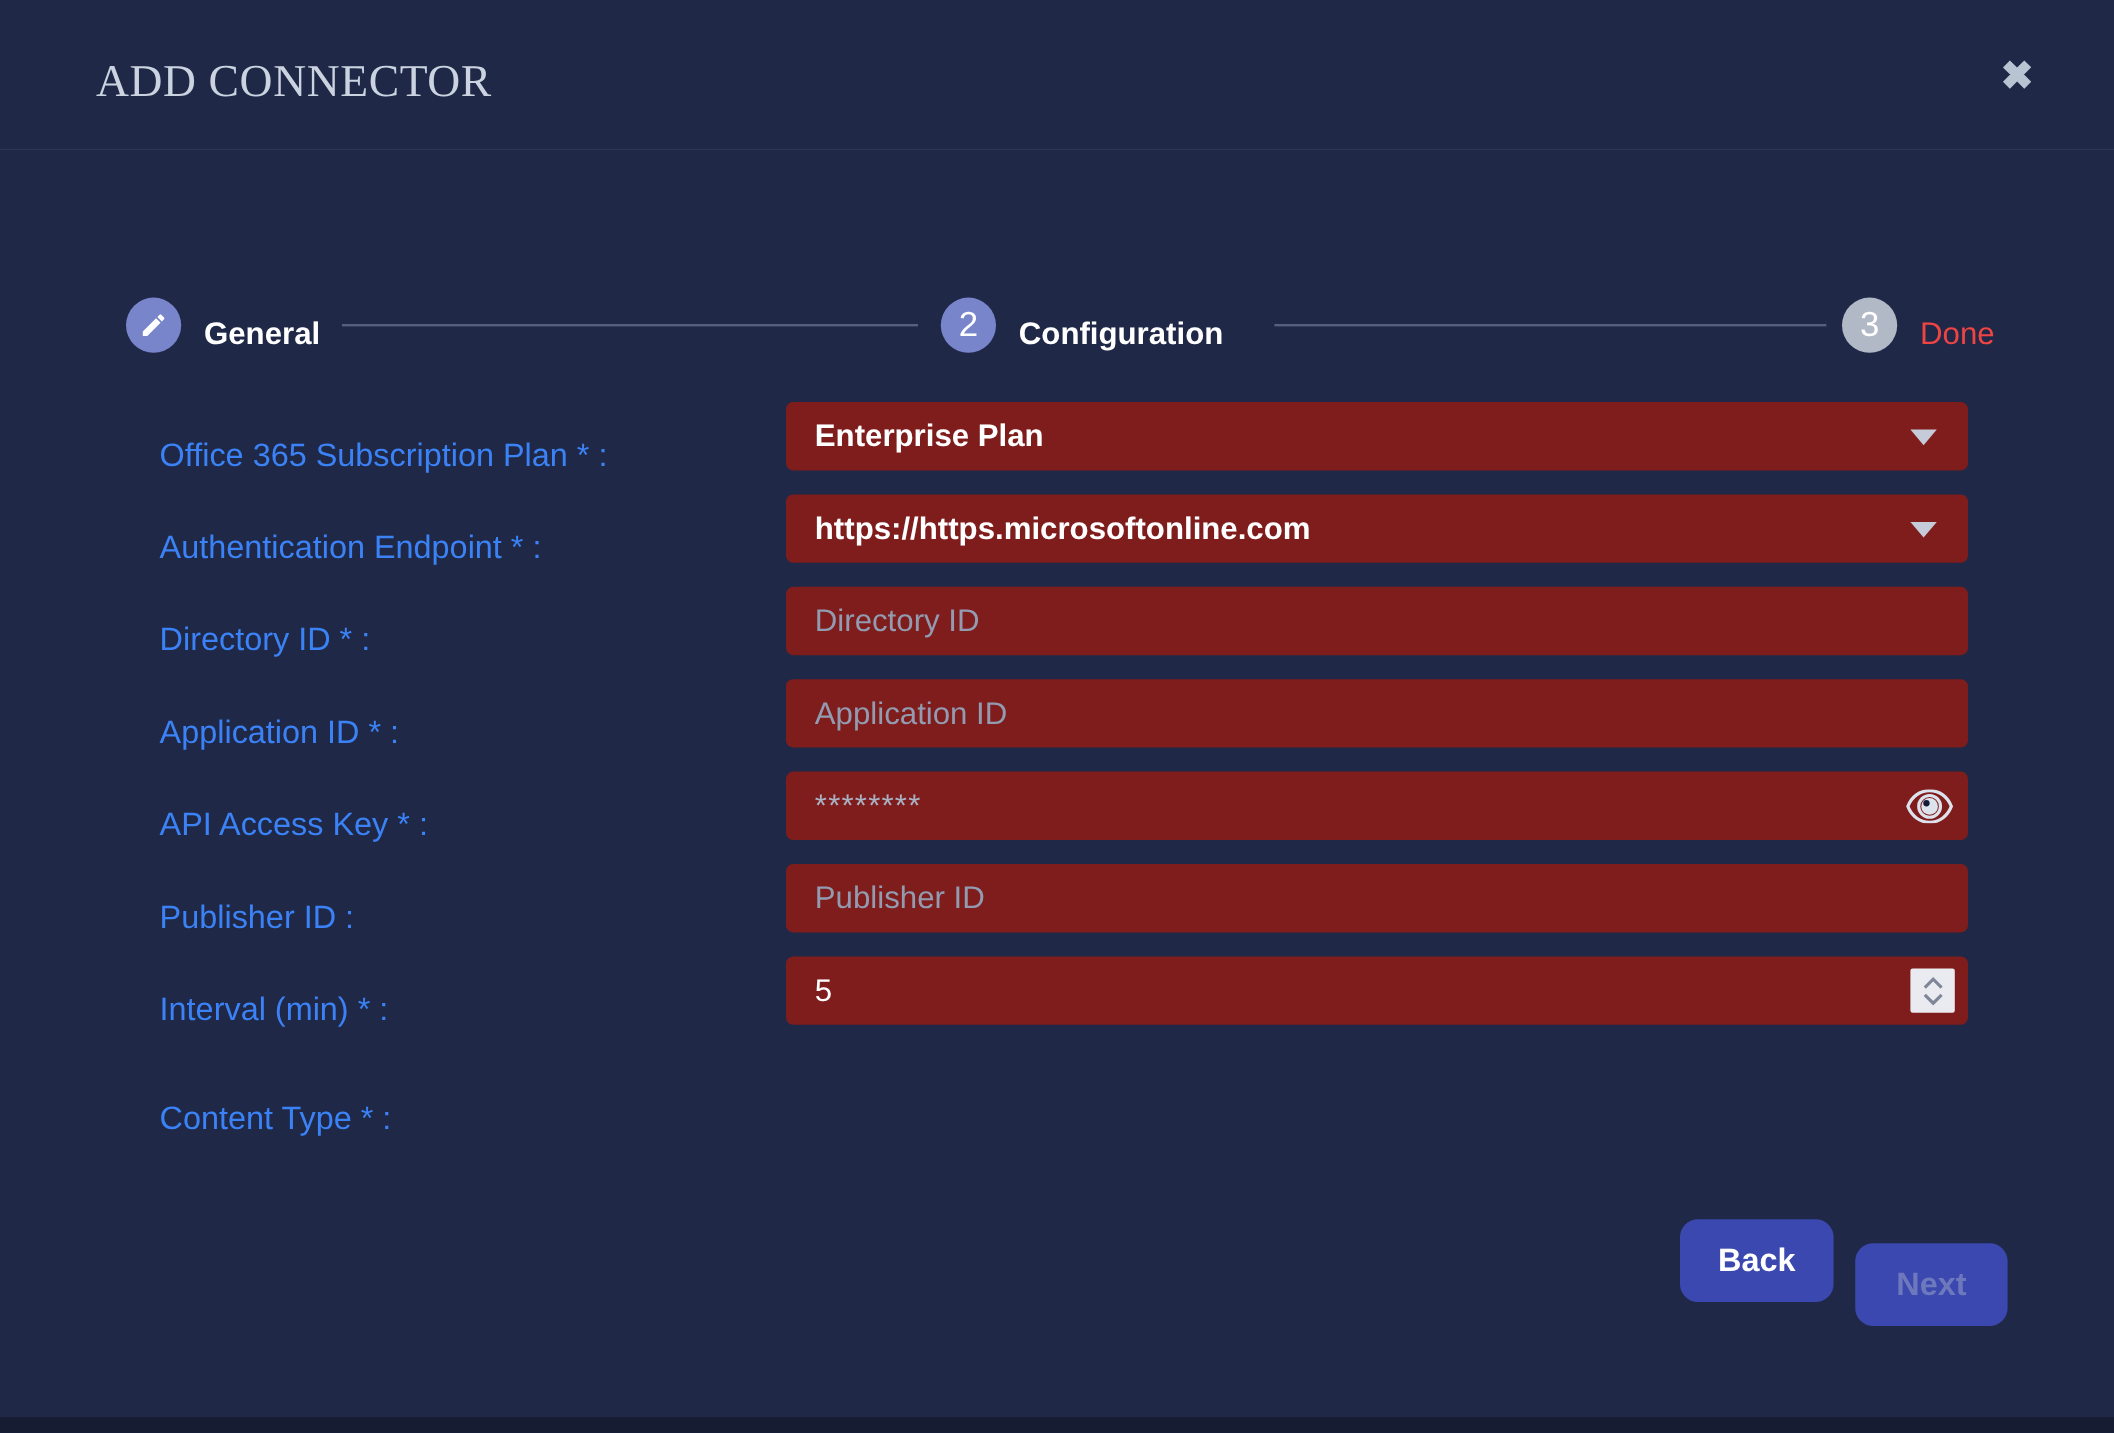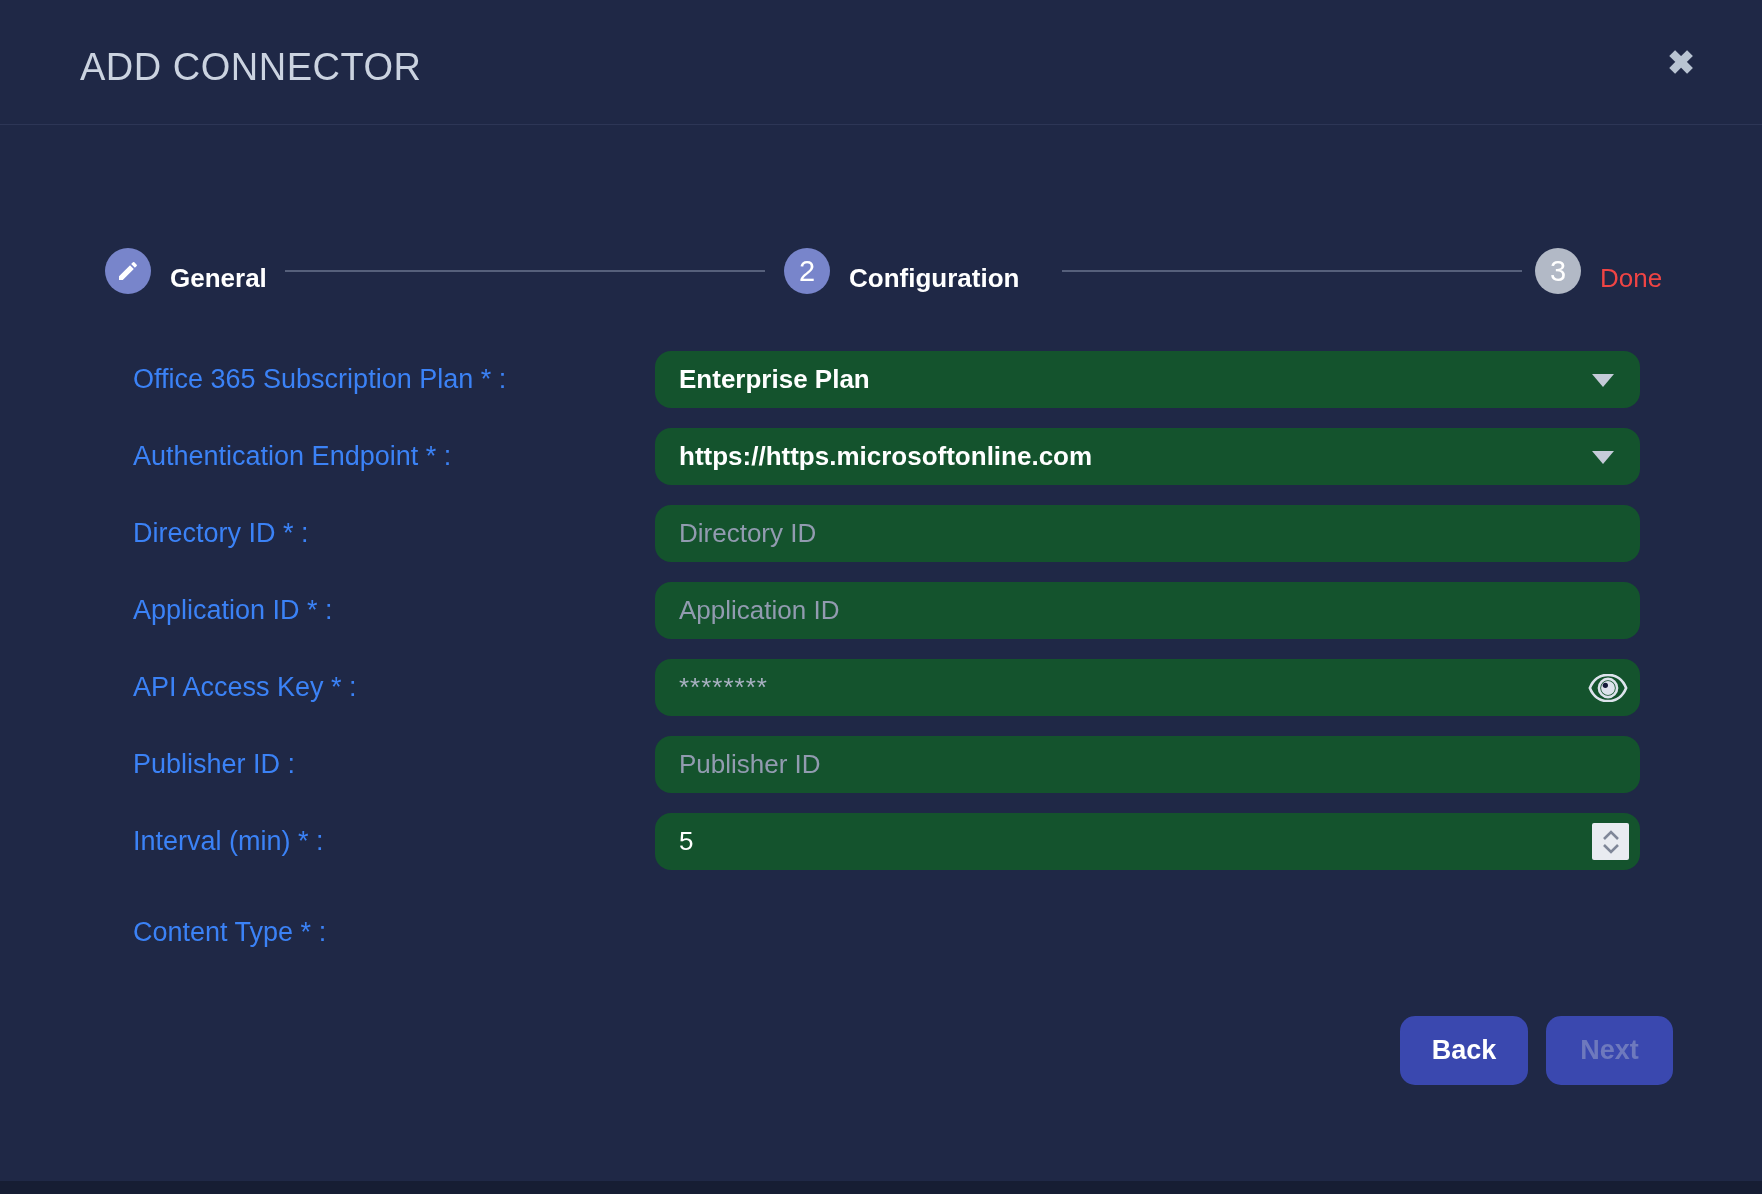--- a/index.html
+++ b/index.html
@@ -1,21 +1,21 @@
 <!DOCTYPE html>
 <html><head>
 <meta charset="utf-8">
 <style>
   html,body{margin:0;padding:0;background:#0d1226;}
   .page{position:relative;width:1762px;height:1194px;background:#1f2846;
         font-family:"Liberation Sans",sans-serif;overflow:hidden;}
 
   
   .title{position:absolute;left:80px;top:46px;font-size:38px;font-weight:400;
-         color:#cbd3e0;letter-spacing:.5px;}
+         color:#cbd3e0;letter-spacing:.5px;font-family:Liberation Serif, serif;}
   .close{position:absolute;left:1656px;top:38px;width:50px;height:50px;
          color:#b9c4d2;font-size:33px;font-weight:700;text-align:center;
          line-height:50px;cursor:pointer;}
   .hdiv{position:absolute;left:0;top:124px;width:100%;height:1px;background:#2d3656;}
 
   
   .step{position:absolute;top:248px;height:46px;display:flex;align-items:flex-end;gap:19px;}
   .step1{left:105px;} .step2{left:784px;} .step3{left:1535px;}
   .scircle{width:46px;height:46px;border-radius:50%;display:flex;
            align-items:center;justify-content:center;flex:none;}
@@ -26,22 +26,22 @@
   .slabel.dim{color:#ef4444;font-weight:400;}
   .sline{position:absolute;top:270px;height:2px;background:#6e7791;opacity:.7;}
   .sline1{left:285px;width:480px;}
   .sline2{left:1062px;width:460px;}
 
   
   .frow{position:absolute;left:0;width:100%;height:57px;}
   .flabel{position:absolute;left:133px;top:16px;line-height:57px;font-size:27px;
           color:#3b82f6;white-space:nowrap;}
   .flabel.tall{line-height:84px;}
-  .fbox{position:absolute;left:655px;top:16px;width:985px;height:57px;background:#14532d;
-        border-radius:16px;box-sizing:border-box;}
+  .fbox{position:absolute;left:655px;top:0;width:985px;height:57px;background:#7f1d1d;
+        border-radius:6px;box-sizing:border-box;}
   .fvalue{display:block;line-height:57px;padding-left:24px;font-size:26px;
           font-weight:700;color:#ffffff;white-space:nowrap;}
   .caret{position:absolute;right:26px;top:23px;width:0;height:0;
          border-left:11px solid transparent;border-right:11px solid transparent;
          border-top:13px solid #c5cbd8;}
   .fbox input{width:100%;height:100%;background:transparent;border:0;outline:none;
         padding:0 24px;box-sizing:border-box;font-family:inherit;font-size:26px;
         color:#ffffff;border-radius:8px;}
   .fbox input::placeholder{color:#929bb0;opacity:1;}
   .fbox input.masked{color:#a9b1c2;font-weight:400;letter-spacing:1px;}
@@ -49,21 +49,21 @@
   .eye{position:absolute;right:12px;top:15px;width:40px;height:28px;cursor:pointer;}
   .spinner{position:absolute;right:11px;top:10px;width:37px;height:37px;background:#e9ebf1;
            border-radius:2px;display:flex;flex-direction:column;align-items:center;
            justify-content:center;gap:2px;cursor:pointer;}
 
   
   .btn{position:absolute;top:1016px;height:69px;border-radius:15px;background:#3a48af;
        border:none;font-family:inherit;font-size:27px;font-weight:700;color:#ffffff;
        cursor:pointer;}
   .btn-back{left:1400px;width:128px;}
-  .btn-next{left:1546px;width:127px;color:#6e79bd;}
+  .btn-next{left:1546px;width:127px;color:#6e79bd;margin-top:20px;}
 
   .bstrip{position:absolute;left:0;bottom:0;width:100%;height:13px;background:#161d33;}
 </style>
 </head>
 <body>
 
 <div class="page">
 
   <div class="title">ADD CONNECTOR</div>
   <div class="close">✖</div>

